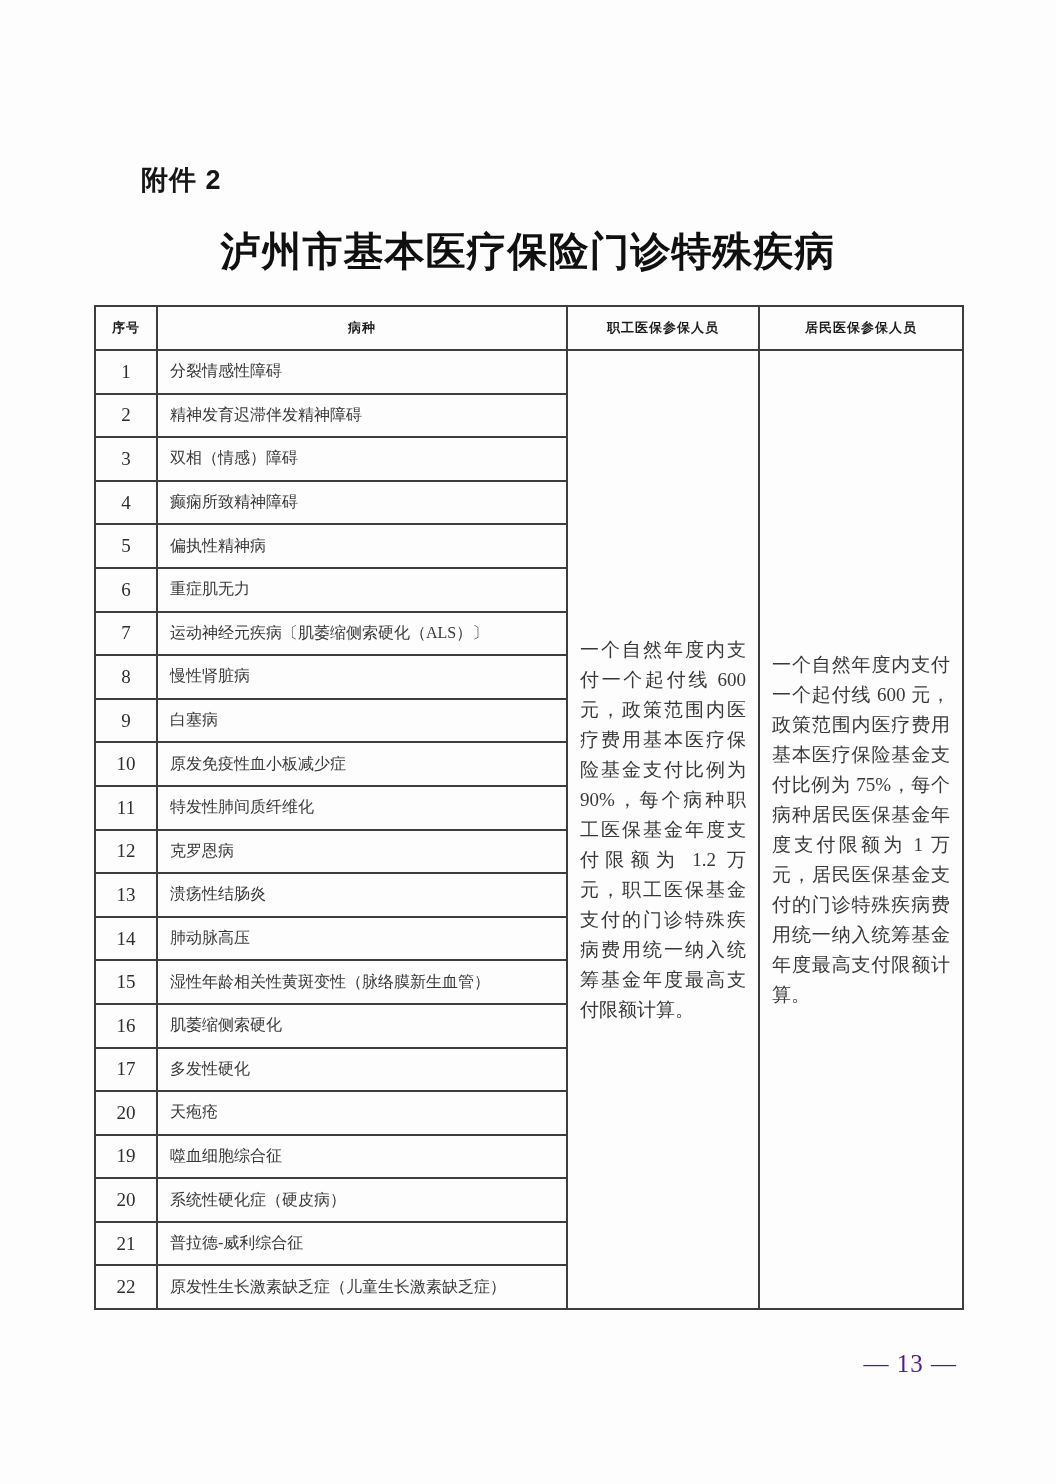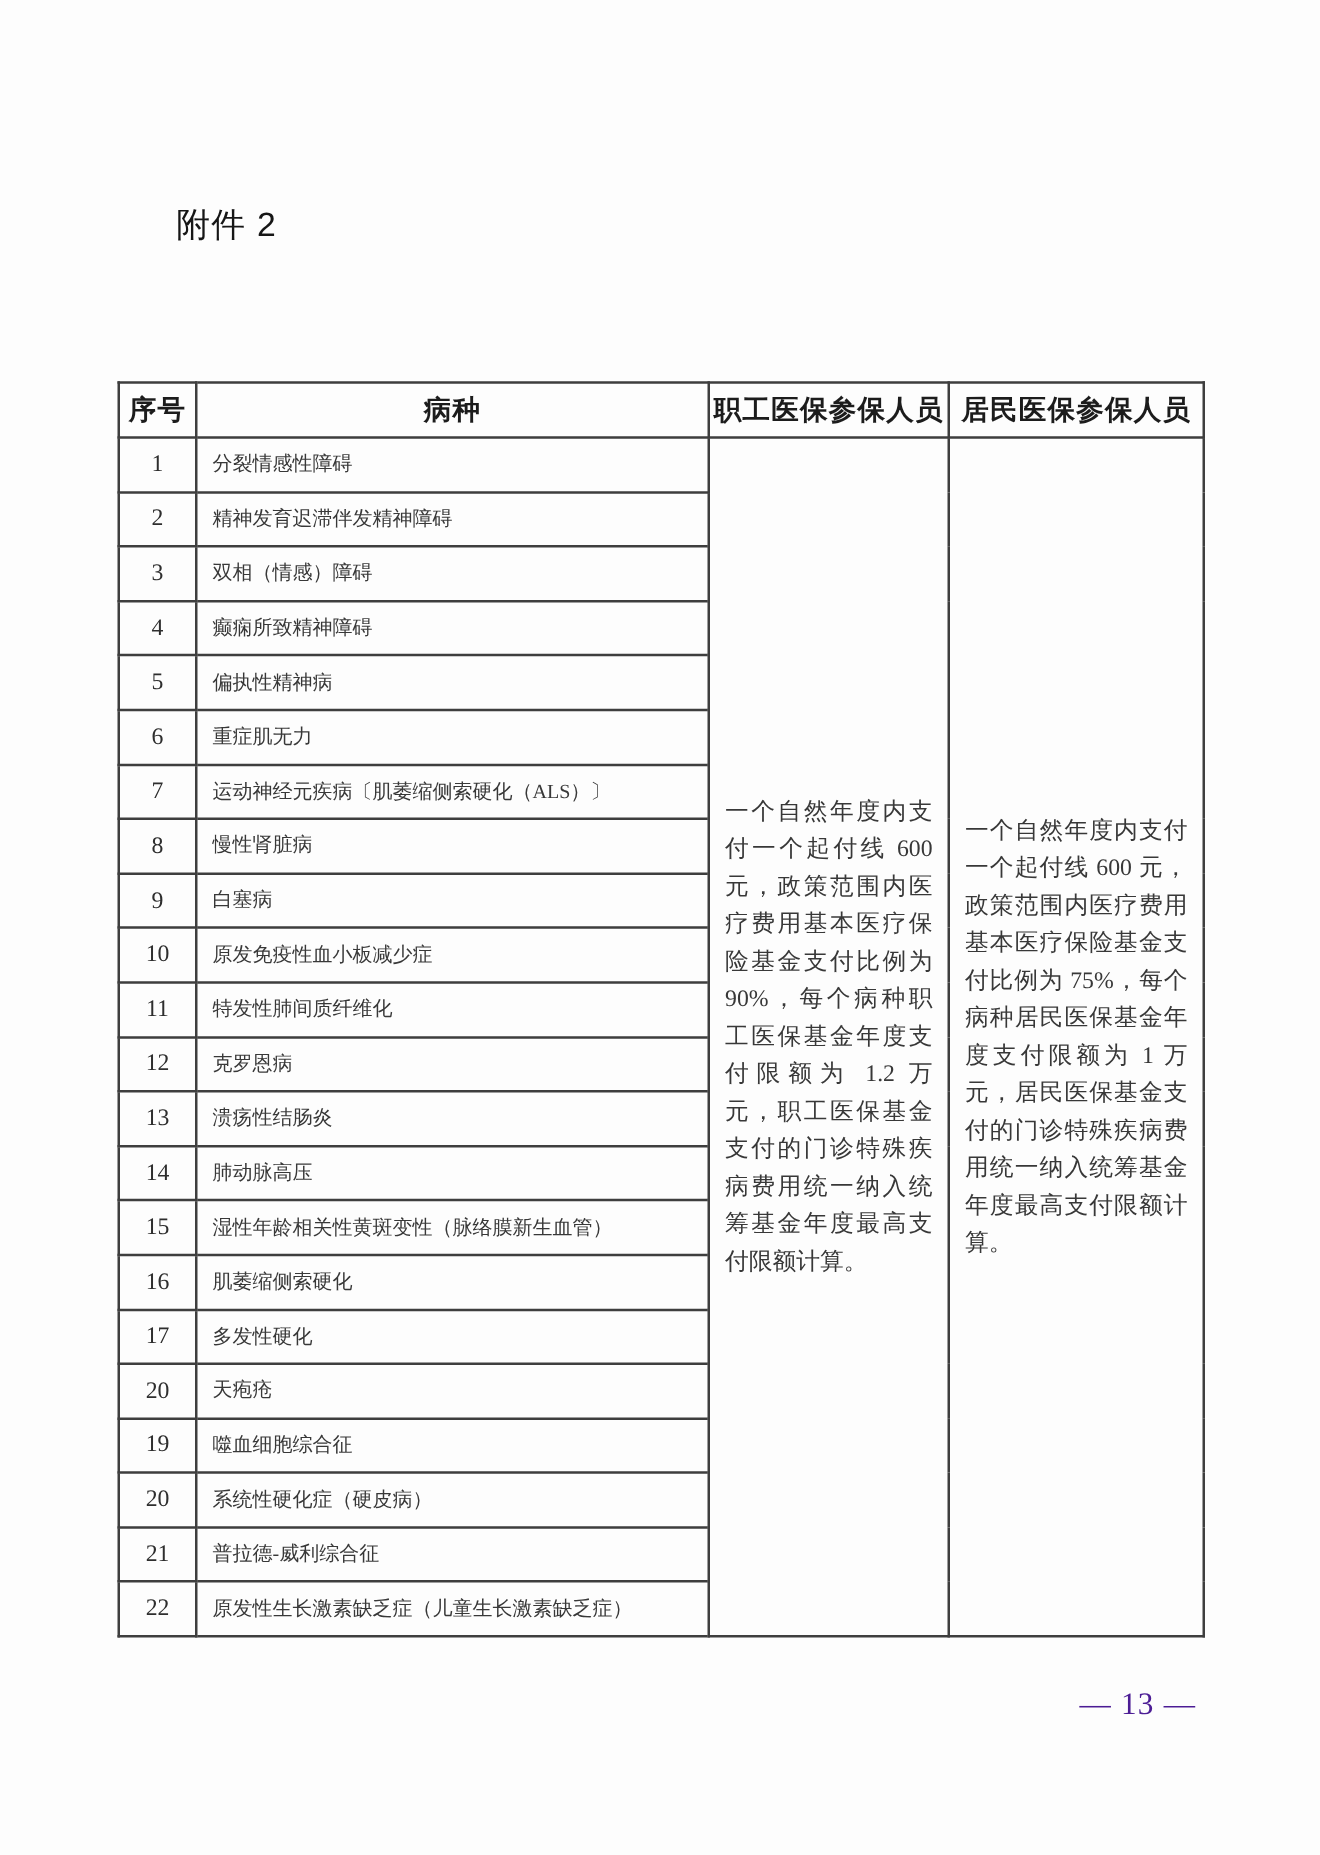--- a/index.html
+++ b/index.html
@@ -14,21 +14,21 @@
     height: 1484px;
     background: #fdfdfd;
     color: #333333;
     overflow: hidden;
   }
   .attachment-label {
     position: absolute;
     left: 141px;
     top: 162px;
     font-family: "Liberation Sans", "DejaVu Sans", sans-serif;
-    font-weight: normal;
+    font-weight: bold;
     font-size: 27px;
     color: #161616;
     letter-spacing: 1px;
   }
   .doc-title {
     position: absolute;
     left: 0;
     top: 224px;
     width: 1056px;
     margin: 0;
@@ -54,21 +54,21 @@
   .disease-table th,
   .disease-table td {
     border: 2px solid #3e3e3e;
     vertical-align: middle;
     box-sizing: border-box;
   }
   .disease-table thead tr { height: 44px; }
   .disease-table th {
     font-family: "Liberation Sans", "DejaVu Sans", sans-serif;
     font-weight: bold;
-    font-size: 22px;
+    font-size: 13px;
     color: #1c1c1c;
     text-align: center;
     letter-spacing: 1px;
     padding: 0;
   }
   .disease-table tbody tr { height: 43.6px; }
   td.no-cell {
     text-align: center;
     font-size: 19px;
     color: #2e2e2e;
@@ -99,20 +99,21 @@
     letter-spacing: 1px;
   }
 </style>
 </head>
 <body>
 
 <div class="page">
 
   <div class="attachment-label">附件 2</div>
 
+  <h1 class="doc-title">泸州市基本医疗保险门诊特殊疾病</h1>
 
   <table class="disease-table">
     <colgroup>
       <col class="c-no">
         <col class="c-disease">
         <col class="c-employee">
         <col class="c-resident">
     </colgroup>
     <thead>
       <tr>

